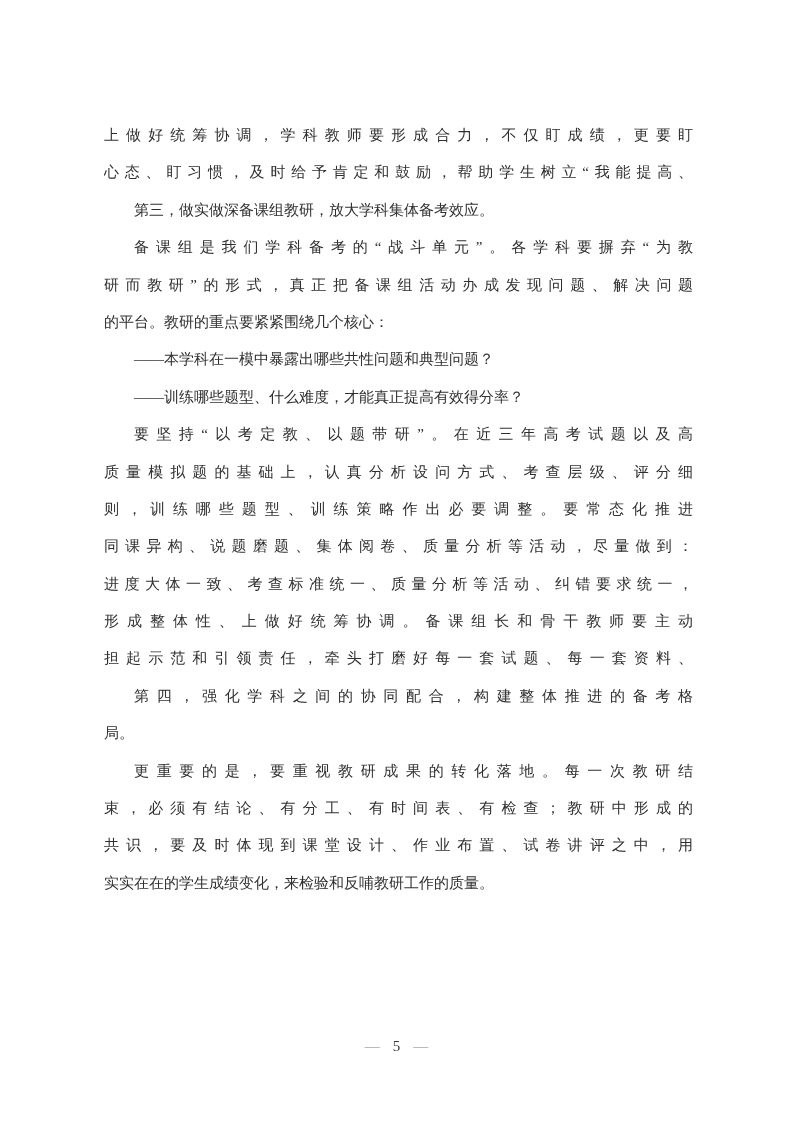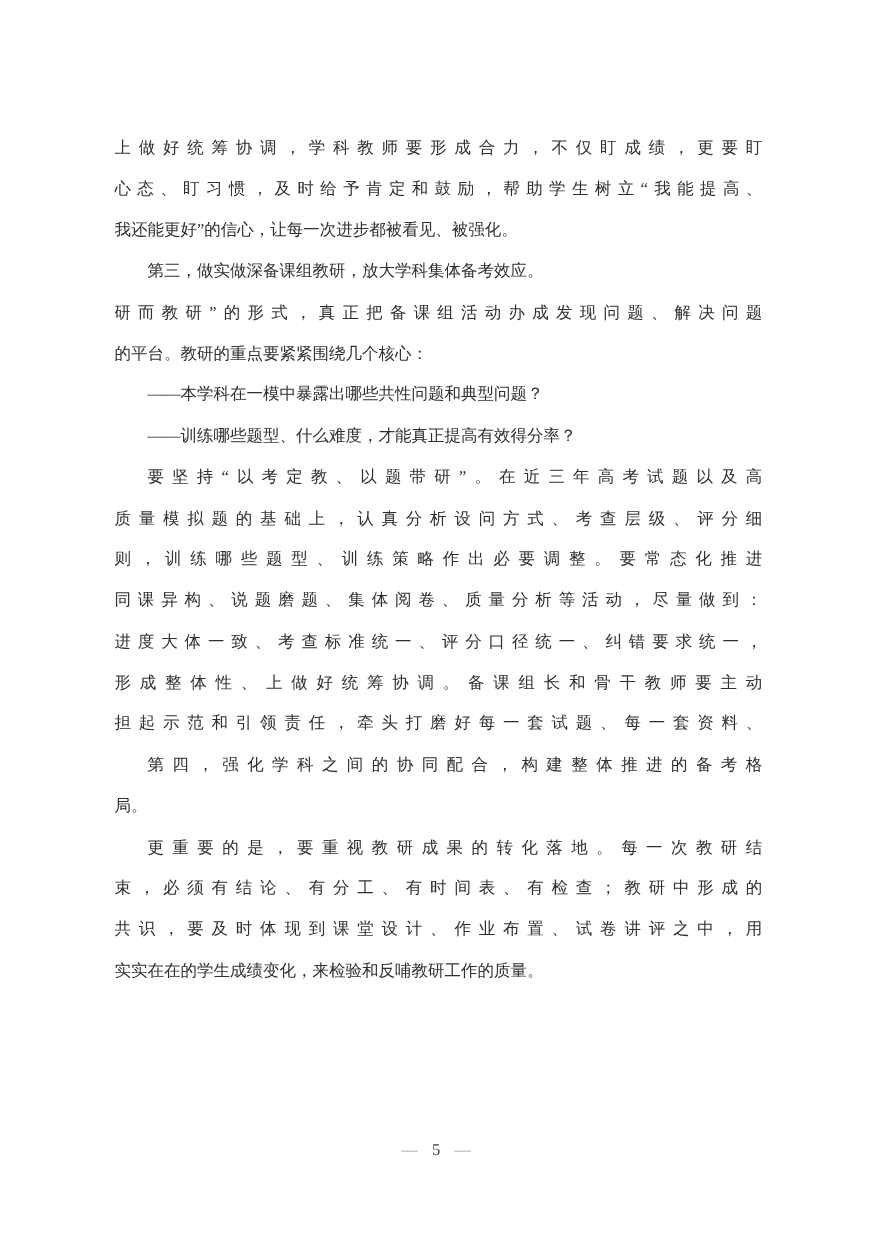--- a/index.html
+++ b/index.html
@@ -65,41 +65,41 @@
 </head>
 <body>
 
 <div class="page">
 
   <div class="content" id="document-body">
 
   <div class="paragraph">
         <div class="line fill">上做好统筹协调，学科教师要形成合力，不仅盯成绩，更要盯</div>
         <div class="line fill">心态、盯习惯，及时给予肯定和鼓励，帮助学生树立“我能提高、</div>
-        <div class="line">我还能更好”的信心，让每一次进步都被看见、被强化。</div>
       </div>
       <div class="paragraph">
         <div class="line indent">第三，做实做深备课组教研，放大学科集体备考效应。</div>
       </div>
       <div class="paragraph">
+        <div class="line indent fill">备课组是我们学科备考的“战斗单元”。各学科要摒弃“为教</div>
         <div class="line fill">研而教研”的形式，真正把备课组活动办成发现问题、解决问题</div>
         <div class="line">的平台。教研的重点要紧紧围绕几个核心：</div>
       </div>
       <div class="paragraph">
         <div class="line indent">——本学科在一模中暴露出哪些共性问题和典型问题？</div>
       </div>
       <div class="paragraph">
         <div class="line indent">——训练哪些题型、什么难度，才能真正提高有效得分率？</div>
       </div>
       <div class="paragraph">
         <div class="line indent fill">要坚持“以考定教、以题带研”。在近三年高考试题以及高</div>
         <div class="line fill">质量模拟题的基础上，认真分析设问方式、考查层级、评分细</div>
         <div class="line fill">则，训练哪些题型、训练策略作出必要调整。要常态化推进</div>
         <div class="line fill">同课异构、说题磨题、集体阅卷、质量分析等活动，尽量做到：</div>
-        <div class="line fill">进度大体一致、考查标准统一、评分口径统一、纠错要求统一，</div>
+        <div class="line fill">进度大体一致、考查标准统一、质量分析等活动、纠错要求统一，</div>
         <div class="line fill">形成整体性、上做好统筹协调。备课组长和骨干教师要主动</div>
         <div class="line fill">担起示范和引领责任，牵头打磨好每一套试题、每一套资料、</div>
       </div>
       <div class="paragraph">
         <div class="line indent fill">第四，强化学科之间的协同配合，构建整体推进的备考格</div>
         <div class="line">局。</div>
       </div>
       <div class="paragraph">
         <div class="line indent fill">更重要的是，要重视教研成果的转化落地。每一次教研结</div>
         <div class="line fill">束，必须有结论、有分工、有时间表、有检查；教研中形成的</div>

